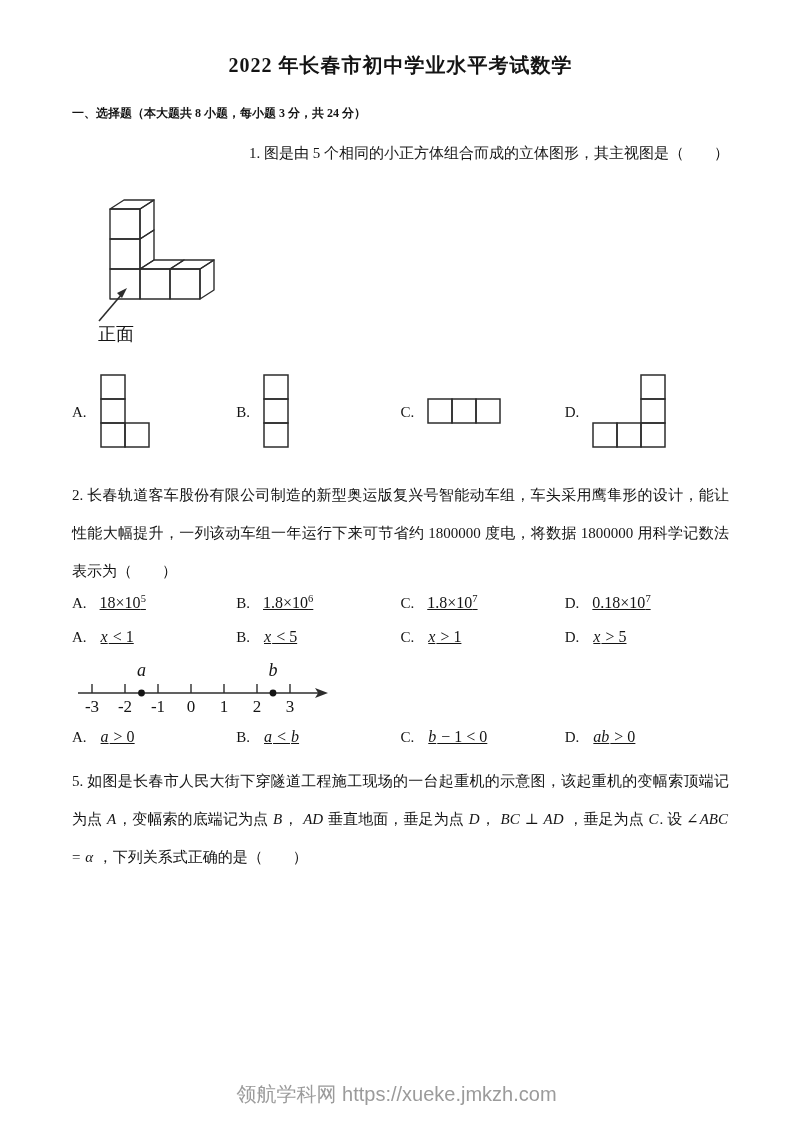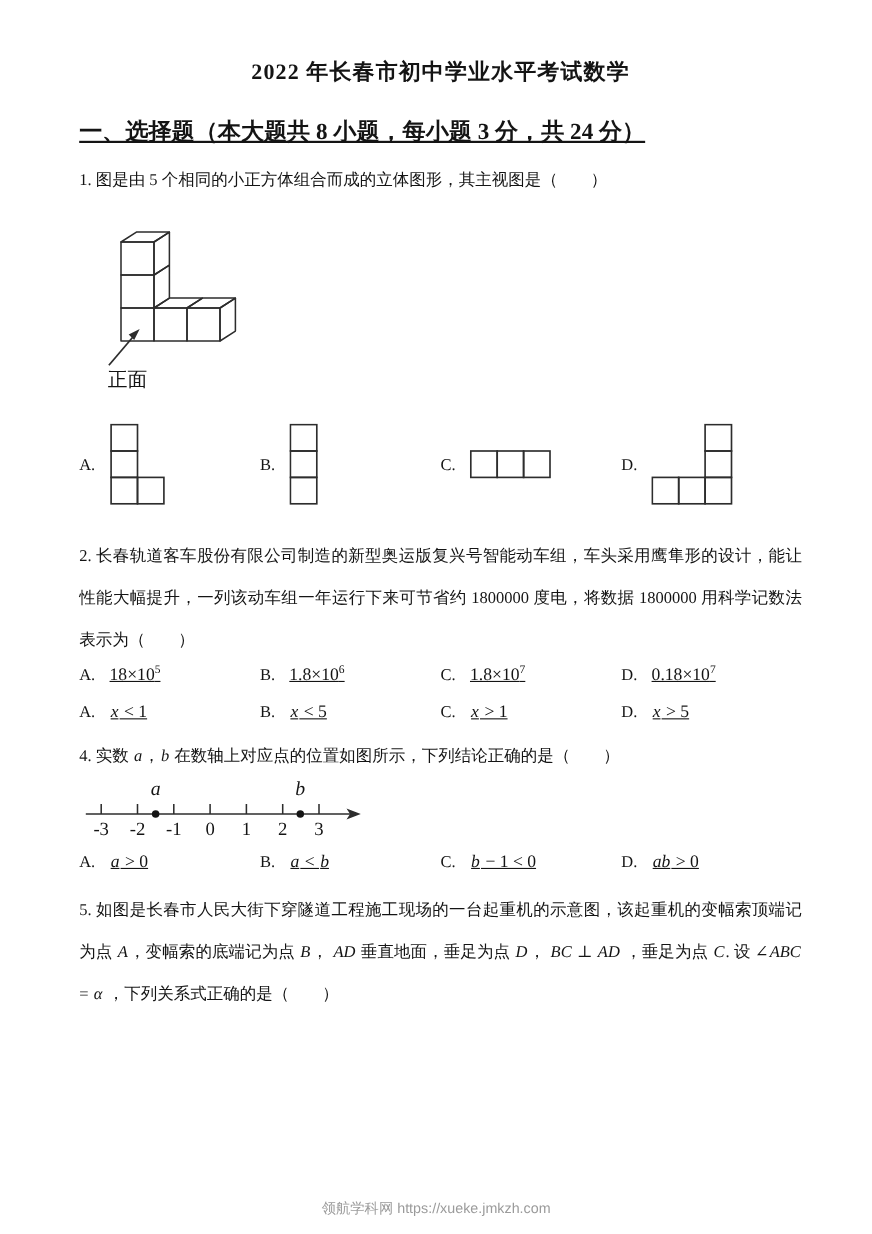--- a/index.html
+++ b/index.html
@@ -2,37 +2,37 @@
 <html><head>
 <meta charset="utf-8">
 <style>
   html,body{margin:0;padding:0;background:#e8e8e8;}
   .page{
     width:793px;height:1122px;margin:0 auto;background:#ffffff;position:relative;
     font-family:"Liberation Serif","DejaVu Serif",serif;color:#141414;
     box-sizing:border-box;padding:52px 64px 3px 72px;overflow:hidden;
   }
   .title{font-size:20px;font-weight:bold;text-align:center;margin:0 0 26px 0;letter-spacing:1px;}
-  .section-heading{font-size:21px;font-weight:bold;margin:0 0 16px 0;text-decoration:underline;}
-  .qtext{font-size:15px;line-height:30px;margin:0 0 6px 0;}
+  .section-heading{font-size:12px;font-weight:bold;margin:0 0 16px 0;}
+  .qtext{font-size:15px;line-height:30px;margin:0 0 6px 0;text-align:right;}
   .qpara{font-size:15px;line-height:38px;margin:0 0 4px 0;text-align:justify;}
   .math i{font-style:italic;padding:0 1px;}
   sup{font-size:10.5px;line-height:0;}
   .fig-cube{margin:4px 0 6px 26px;display:block;}
   .opt-row{display:flex;align-items:flex-start;margin:4px 0 16px 0;}
   .opt{flex:1;display:flex;align-items:center;font-size:15px;}
   .opt-label{margin-right:13px;flex:none;}
   .opt-math{font-size:16px;text-decoration:underline;}
   .diag-row{margin:30px 0 26px 0;}
   .diag-row .opt{align-items:center;min-height:76px;}
   .numberline{margin:6px 0 10px 0;display:block;}
   .q5para{margin-bottom:0;}
   .footer{
     position:absolute;left:0;right:0;bottom:14px;text-align:center;
-    font-family:"Liberation Sans","DejaVu Sans",sans-serif;font-size:13px;color:#9b9b9b;
+    font-family:"Liberation Sans","DejaVu Sans",sans-serif;font-size:20px;color:#9b9b9b;
   }
   .footer a{color:#9b9b9b;text-decoration:none;}
   svg text{font-family:"Liberation Serif","DejaVu Serif",serif;}
 </style>
 </head>
 <body>
 
 <div class="page">
 
   <h1 class="title">2022 年长春市初中学业水平考试数学</h1>
@@ -147,21 +147,20 @@
         <span class="opt-math math"><i>x</i> &gt; 1</span>
       </div>
       <div class="opt">
         <span class="opt-label">D.</span>
         <span class="opt-math math"><i>x</i> &gt; 5</span>
       </div>
     </div>
   </div>
 
   <div>
-    <p class="qtext math">4. 实数 <i>a</i>，<i>b</i> 在数轴上对应点的位置如图所示，下列结论正确的是（　　）</p>
 
     <svg class="numberline" width="268" height="56" viewBox="0 0 268 56">
       <line x1="6" y1="31" x2="248" y2="31" stroke="#2d2d2d" stroke-width="1.5"></line>
       <path d="M256,31 L243,26 L246.2,31 L243,36 Z" fill="#2d2d2d"></path>
       <g stroke="#2d2d2d" stroke-width="1.4">
         <line x1="20" y1="22" x2="20" y2="31"></line>
           <line x1="53" y1="22" x2="53" y2="31"></line>
         <line x1="86" y1="22" x2="86" y2="31"></line>
           <line x1="119" y1="22" x2="119" y2="31"></line>
         <line x1="152" y1="22" x2="152" y2="31"></line>

